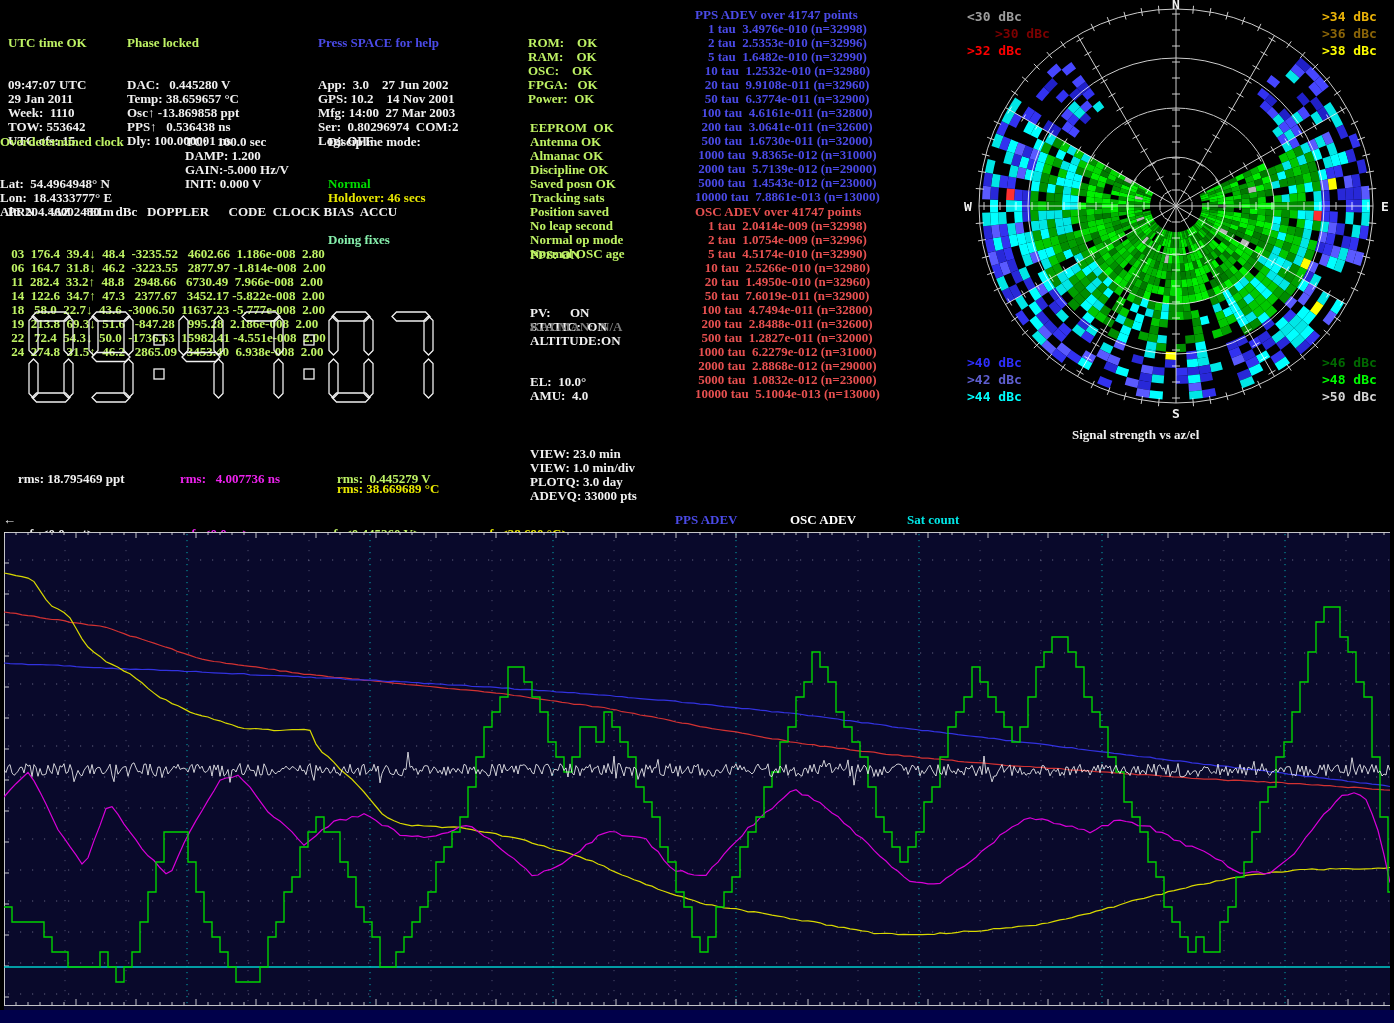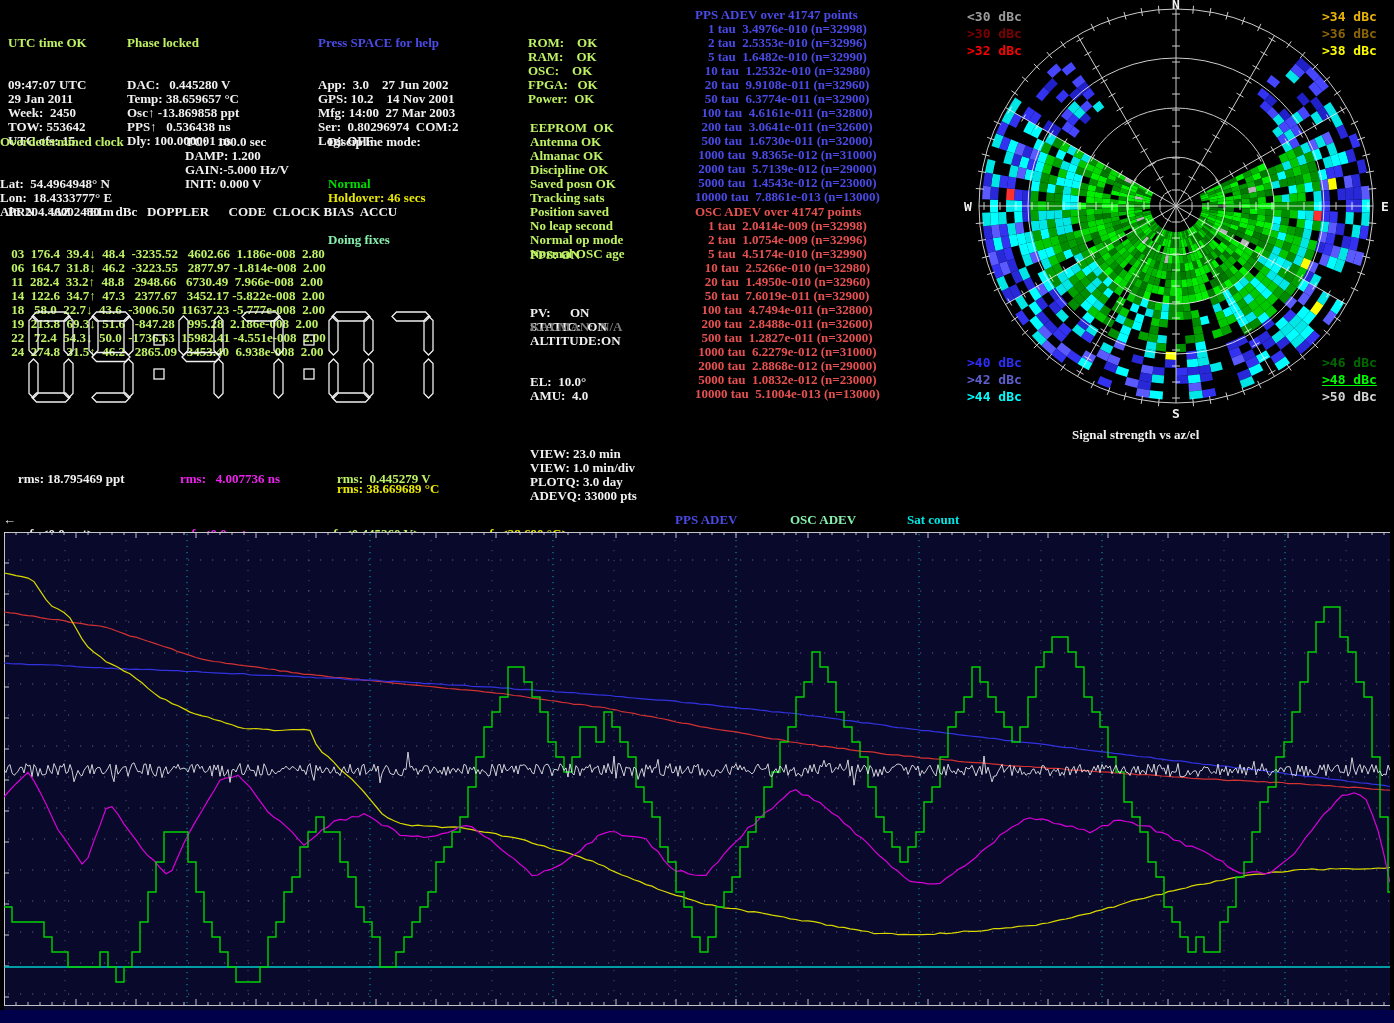--- a/index.html
+++ b/index.html
@@ -1,34 +1,34 @@
 <!DOCTYPE html>
 <html><head>
 <meta charset="utf-8">
 <style>
   html,body{margin:0;padding:0;background:#000;}
   #screen{position:relative;width:1394px;height:1023px;background:#000;overflow:hidden;
     font-family:"DejaVu Sans Mono",monospace;font-weight:bold;font-size:13px;line-height:14px;}
   .blk{position:absolute;white-space:pre;font-family:Liberation Serif, serif;}
-  .green{color:#bef264}.white{color:#f0f0f0}.blue{color:#4a4ae6}.red{color:#86efac}
+  .green{color:#bef264}.white{color:#f0f0f0}.blue{color:#4a4ae6}.red{color:#ffffff}
   .yellow{color:#e8e800}.magenta{color:#ee22ee}.cyan{color:#00e6e6}.gray{color:#7a7a7a}
   #pps-adev{color:#4a4ae6}#osc-adev{color:#e65050}
   .legend{position:absolute;line-height:17px;white-space:pre;}
   #plot-wrap{position:absolute;left:4px;top:532px;width:1386px;height:478px;background:#09092b;}
   #bottom-strip{position:absolute;left:0;top:1010px;width:1394px;height:13px;background:#00004a;}
   svg{display:block}
 </style>
 </head>
 <body>
 
 <div id="screen">
 
   <div class="blk" style="left:8px;top:8px">
     <div class="green">UTC time OK</div>
-    <div class="white"><div>09:47:07 UTC</div><div>29 Jan 2011</div><div>Week:  2450</div><div>TOW: 553642</div><div>UTC ofs: 15</div></div>
+    <div class="white"><div>09:47:07 UTC</div><div>29 Jan 2011</div><div>Week:  1110</div><div>TOW: 553642</div><div>UTC ofs: 15</div></div>
   </div>
 
   <div class="blk" style="left:127px;top:8px">
     <div class="green">Phase locked</div>
     <div class="white"><div>DAC:   0.445280 V</div><div>Temp: 38.659657 °C</div><div>Osc↑ -13.869858 ppt</div><div>PPS↑   0.536438 ns</div><div>Dly: 100.000001 ns</div></div>
   </div>
 
   <div class="blk" style="left:318px;top:8px">
     <div class="blue">Press SPACE for help</div>
     <div class="white"><div>App:  3.0    27 Jun 2002</div><div>GPS: 10.2    14 Nov 2001</div><div>Mfg: 14:00  27 Mar 2003</div><div>Ser:  0.80296974  COM:2</div><div>Log: OFF</div></div>
@@ -1398,24 +1398,24 @@
         <line x1="166.04792429521353" y1="19.57631552620981" x2="163.97737193439335" y2="11.848908915897283"></line>
         <line x1="182.48590171028246" y1="15.932103668643862" x2="181.096716288947" y2="8.05364164454619"></line>
         <line x1="199.17894164970195" y1="13.734423268293114" x2="198.4816957077207" y2="5.764865683559151"></line>
       </g>
       <text x="216" y="9" fill="#f0f0f0" font-size="13" font-family="DejaVu Sans Mono, monospace" font-weight="bold" text-anchor="middle">N</text>
       <text x="216" y="418" fill="#f0f0f0" font-size="13" font-family="DejaVu Sans Mono, monospace" font-weight="bold" text-anchor="middle">S</text>
       <text x="8" y="211" fill="#f0f0f0" font-size="13" font-family="DejaVu Sans Mono, monospace" font-weight="bold" text-anchor="middle">W</text>
       <text x="425" y="211" fill="#f0f0f0" font-size="13" font-family="DejaVu Sans Mono, monospace" font-weight="bold" text-anchor="middle">E</text>
     </svg>
 
-  <div class="legend" style="left:967px;top:8px"><div style="color: rgb(156, 156, 156);">&lt;30 dBc</div><div style="color: rgb(126, 0, 0);">&gt;30 dBc</div><div style="color: rgb(252, 0, 0);">&gt;32 dBc</div></div>
+  <div class="legend" style="left:967px;top:8px"><div style="color: rgb(156, 156, 156);">&lt;30 dBc</div><div style="color: rgb(126, 0, 0); margin-left: 28px;">&gt;30 dBc</div><div style="color: rgb(252, 0, 0);">&gt;32 dBc</div></div>
   <div class="legend" style="left:1322px;top:8px"><div style="color: #eab308;">&gt;34 dBc</div><div style="color: rgb(139, 101, 8);">&gt;36 dBc</div><div style="color: rgb(252, 252, 0);">&gt;38 dBc</div></div>
   <div class="legend" style="left:967px;top:354px"><div style="color: rgb(46, 46, 252);">&gt;40 dBc</div><div style="color: rgb(95, 95, 208);">&gt;42 dBc</div><div style="color: rgb(0, 252, 252);">&gt;44 dBc</div></div>
-  <div class="legend" style="left:1322px;top:354px"><div style="color: rgb(0, 106, 0);">&gt;46 dBc</div><div style="color: rgb(0, 252, 0); text-decoration: underline;">&gt;48 dBc</div><div style="color: rgb(212, 212, 212);">&gt;50 dBc</div></div>
+  <div class="legend" style="left:1322px;top:354px"><div style="color: rgb(0, 106, 0);">&gt;46 dBc</div><div style="color: rgb(0, 252, 0);">&gt;48 dBc</div><div style="color: rgb(212, 212, 212);">&gt;50 dBc</div></div>
 
   <div class="blk white" style="left:1072px;top:428px">Signal strength vs az/el</div>
 
   <div class="blk yellow" style="left:337px;top:482px">rms: 38.669689 °C</div>
   <div class="blk white" style="left:18px;top:472px">rms: 18.795469 ppt</div>
   <div class="blk magenta" style="left:180px;top:472px">rms:   4.007736 ns</div>
   <div class="blk green" style="left:337px;top:472px">rms:  0.445279 V</div>
 
   <div class="blk white" style="left:3px;top:513px">←</div>
   <div class="blk white" style="left:18px;top:499px">

